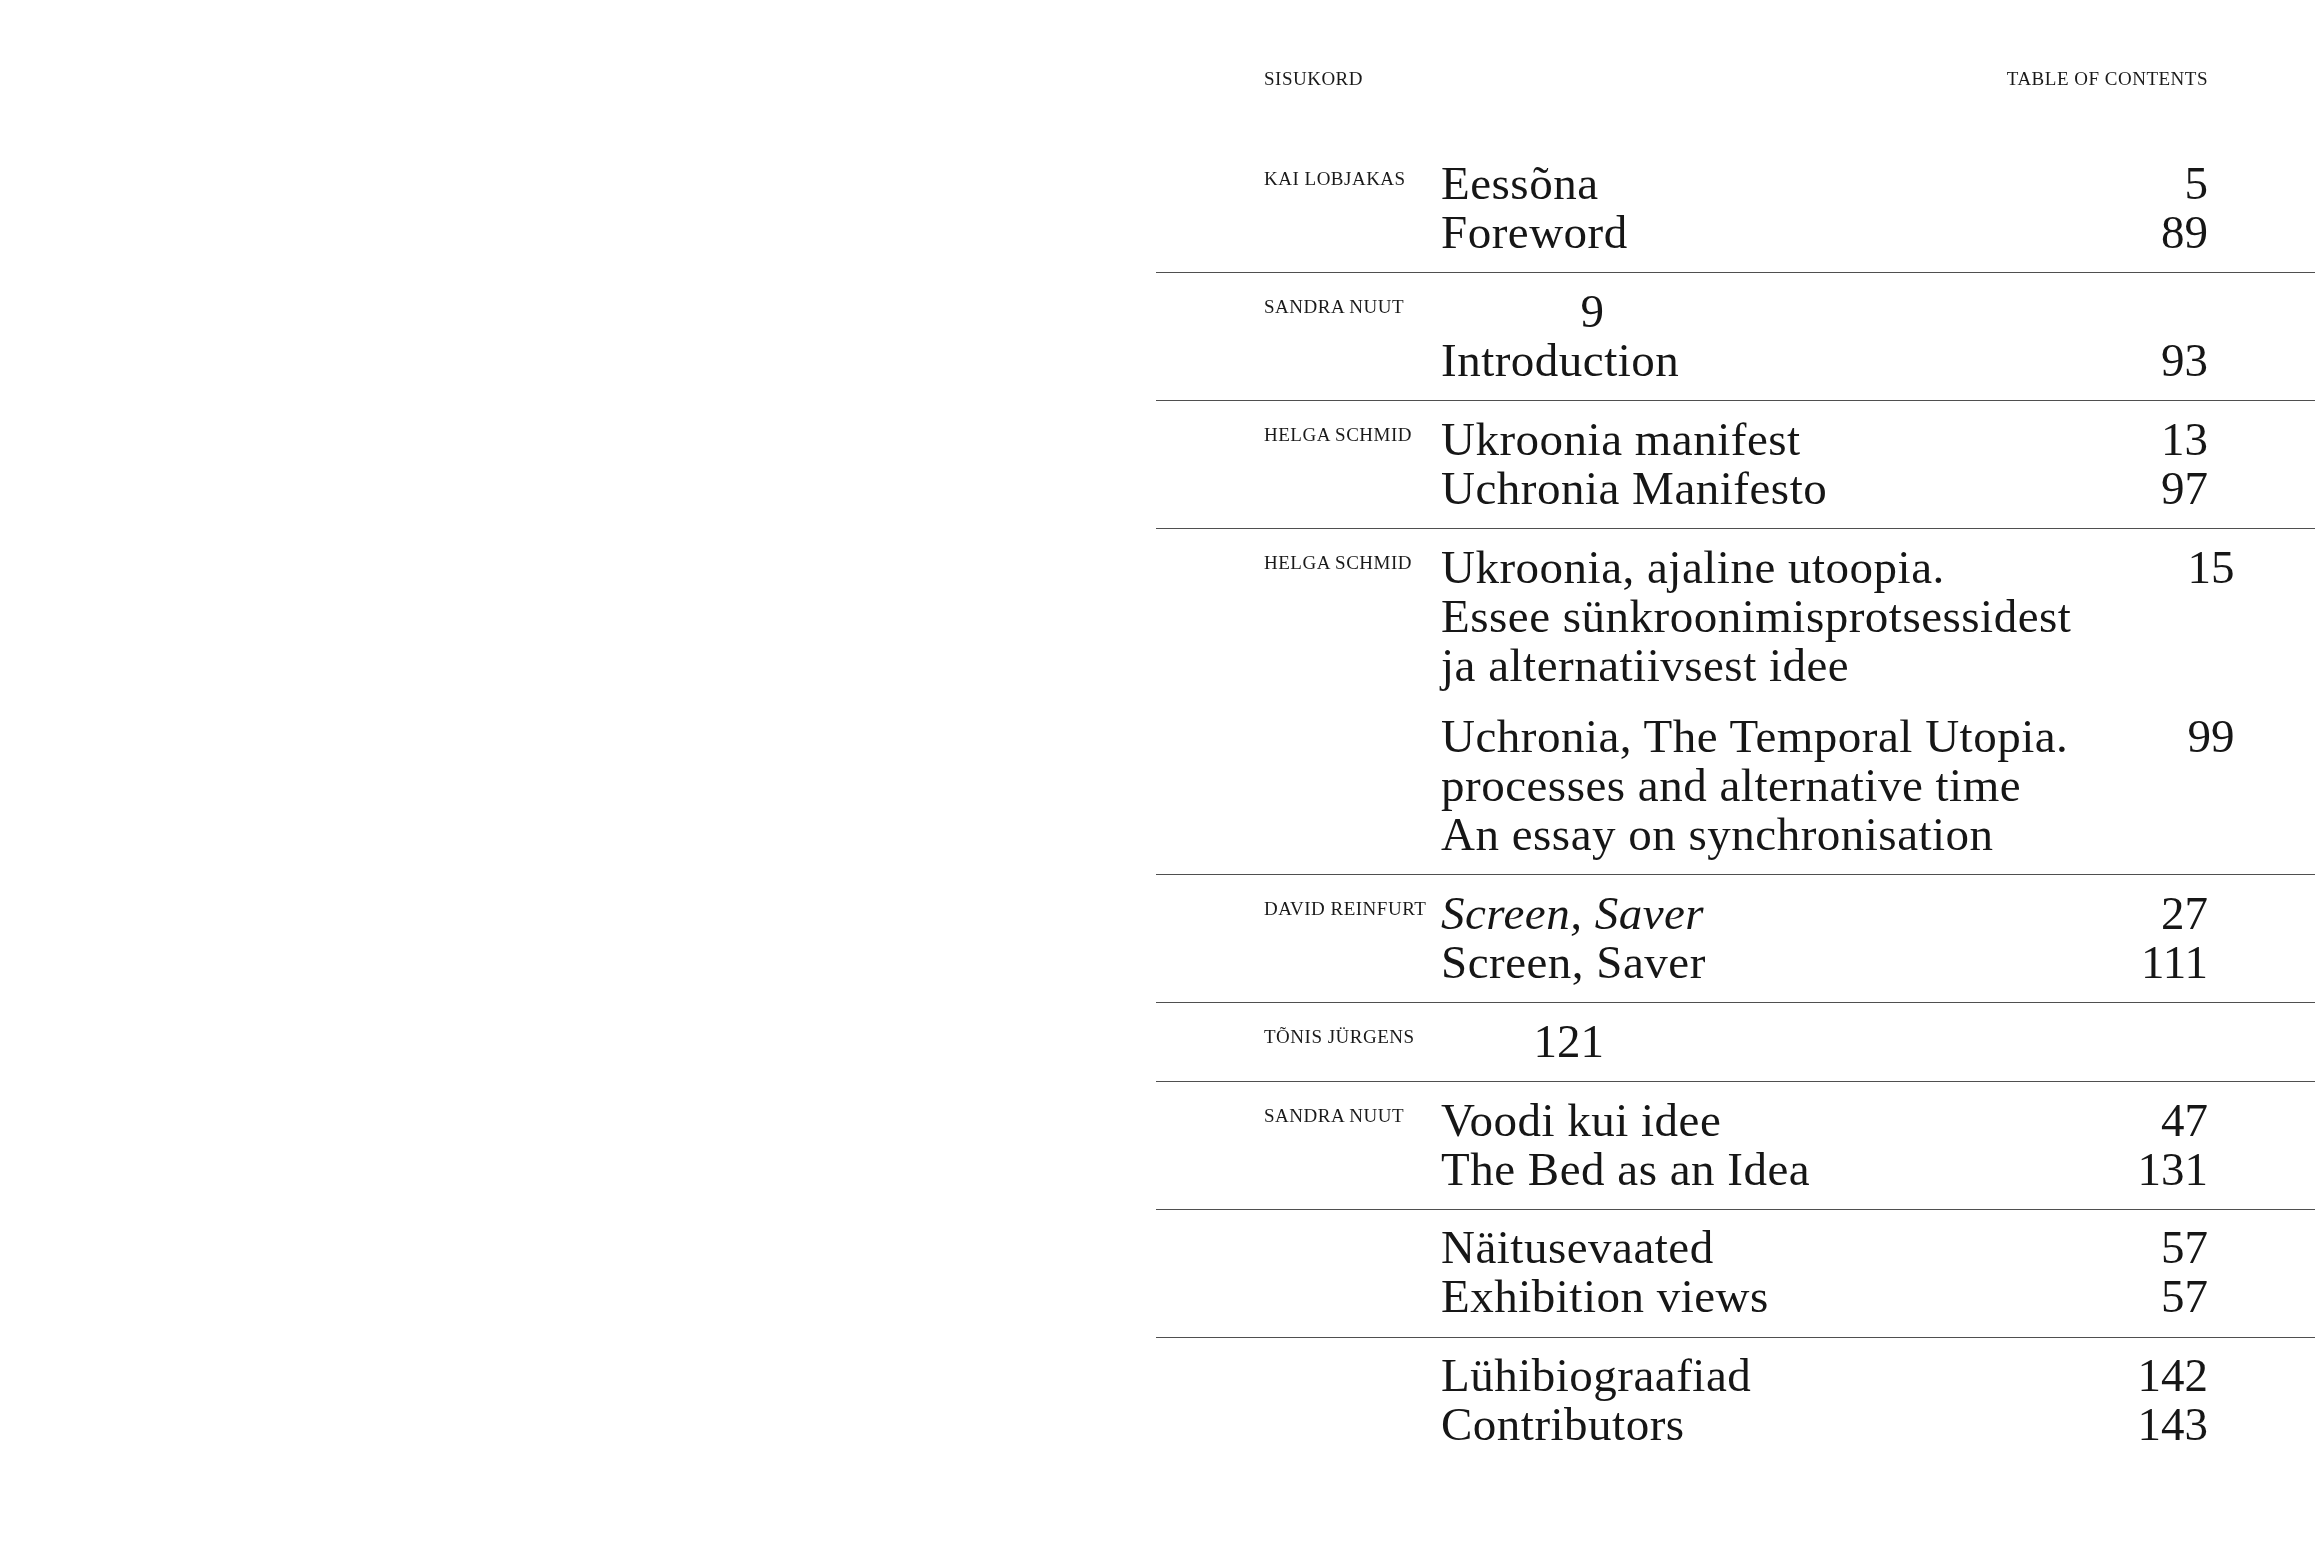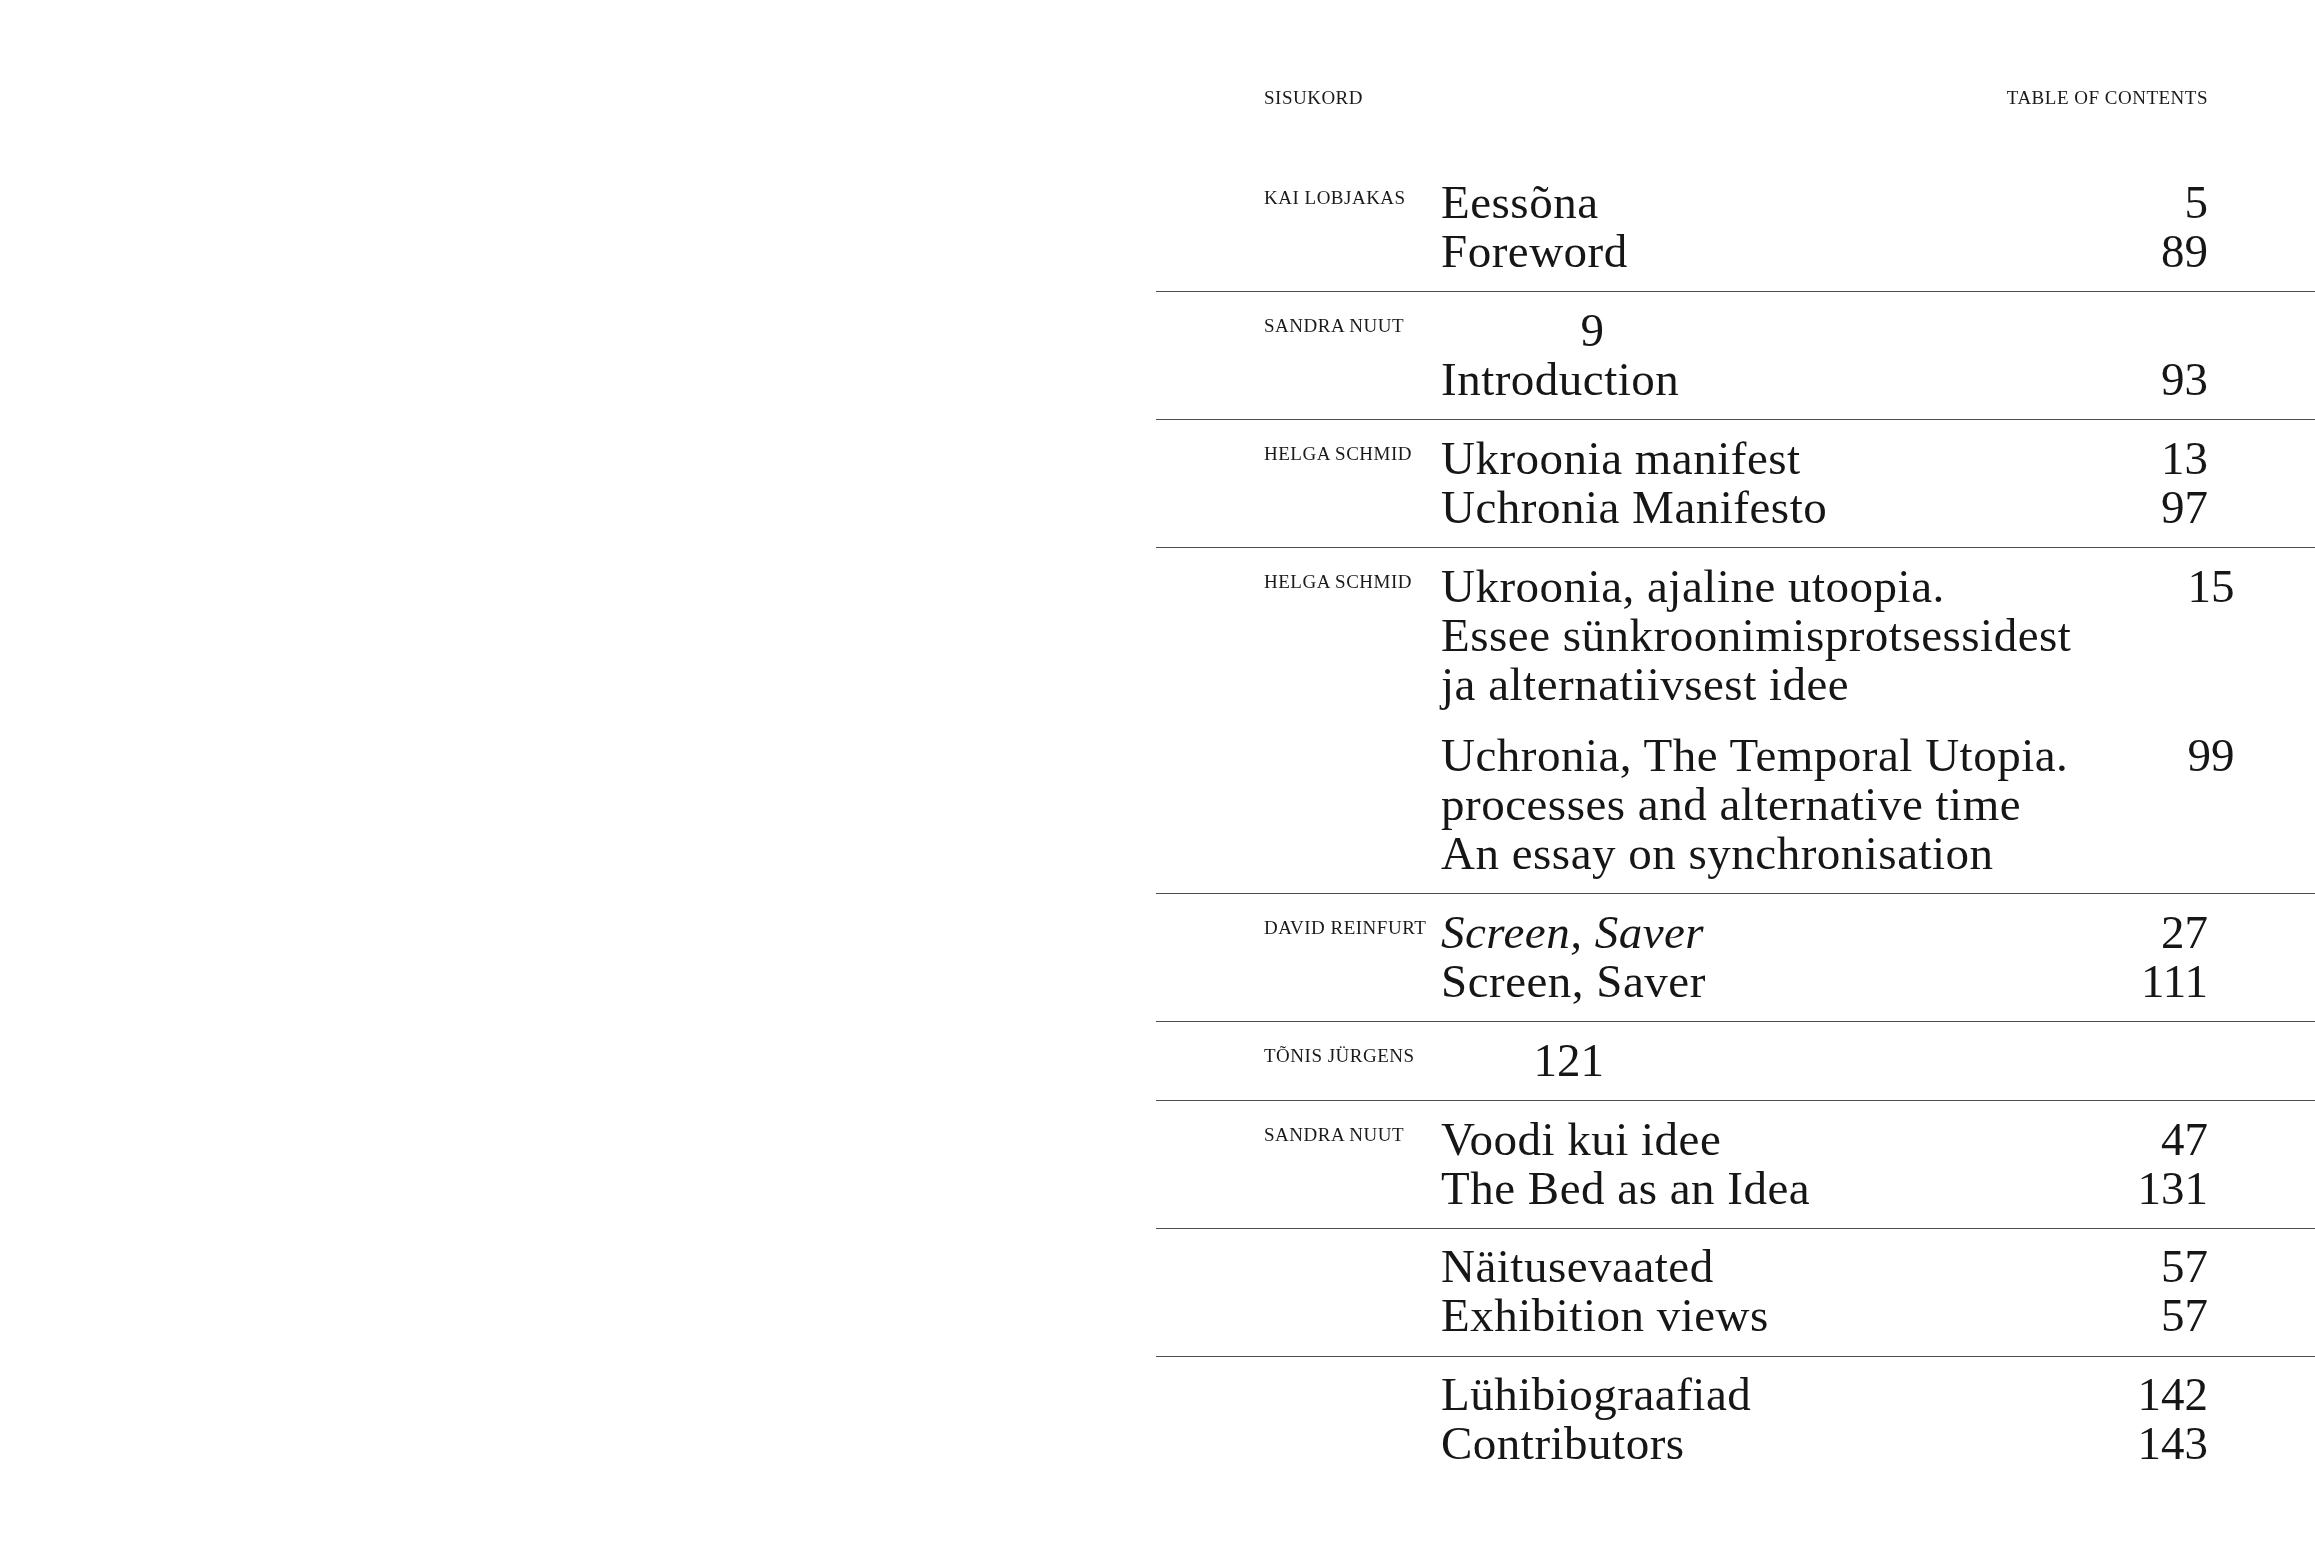--- a/index.html
+++ b/index.html
@@ -12,21 +12,20 @@
     height: 1565px;
     position: relative;
     overflow: hidden;
     font-family: "Liberation Serif", "DejaVu Serif", serif;
     color: #161616;
   }
   .spread {
     position: absolute;
     inset: 0;
     background: #701a75;
-    margin-top: 19px;
   }
   .page-left {
     position: absolute;
     left: 0; top: 0;
     width: 1156px; height: 1565px;
     background: #ffffff;
   }
   .page-right {
     position: absolute;
     left: 1156px; top: 0;

